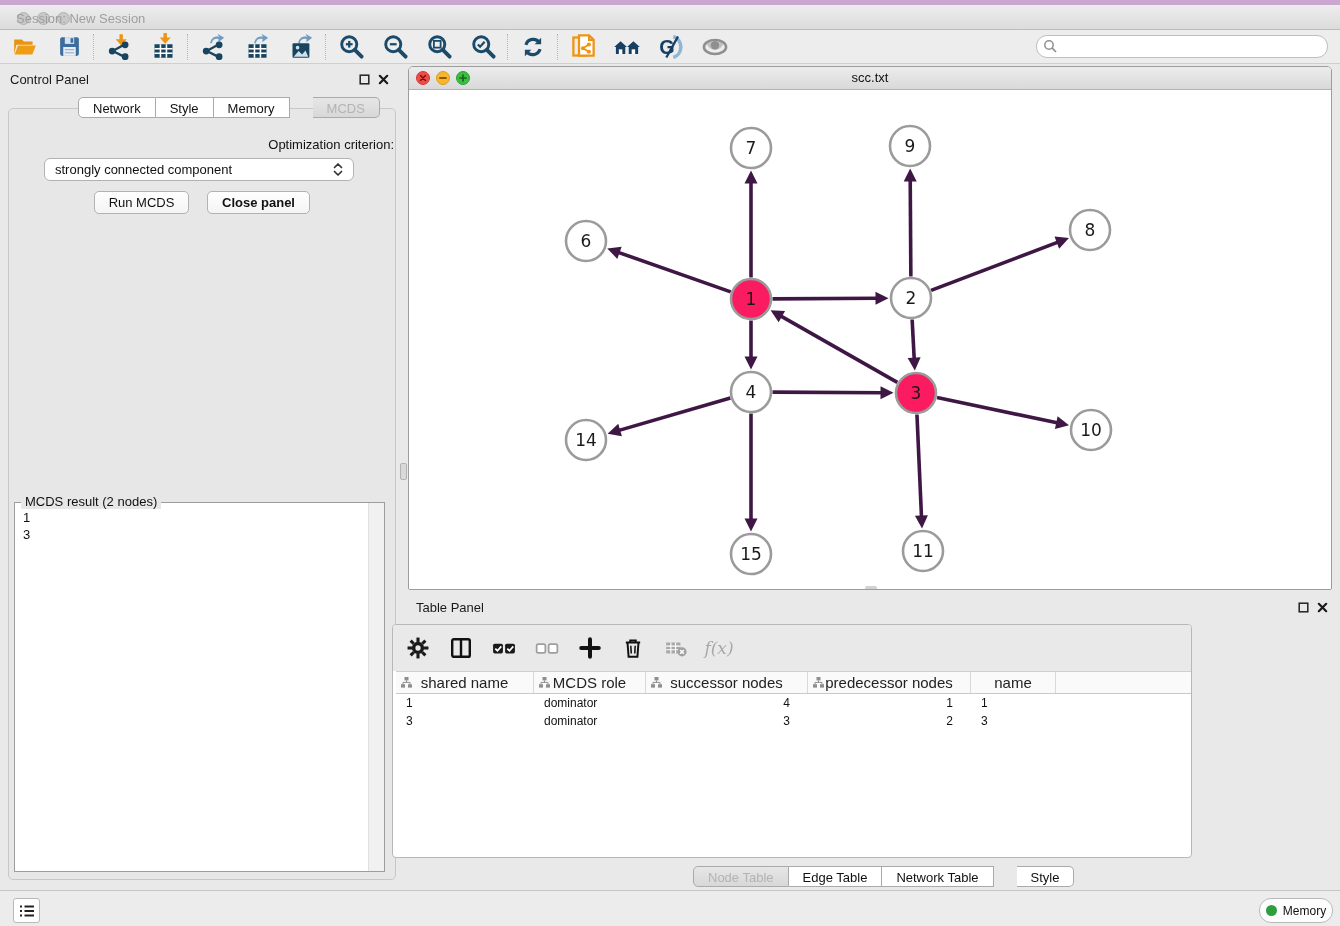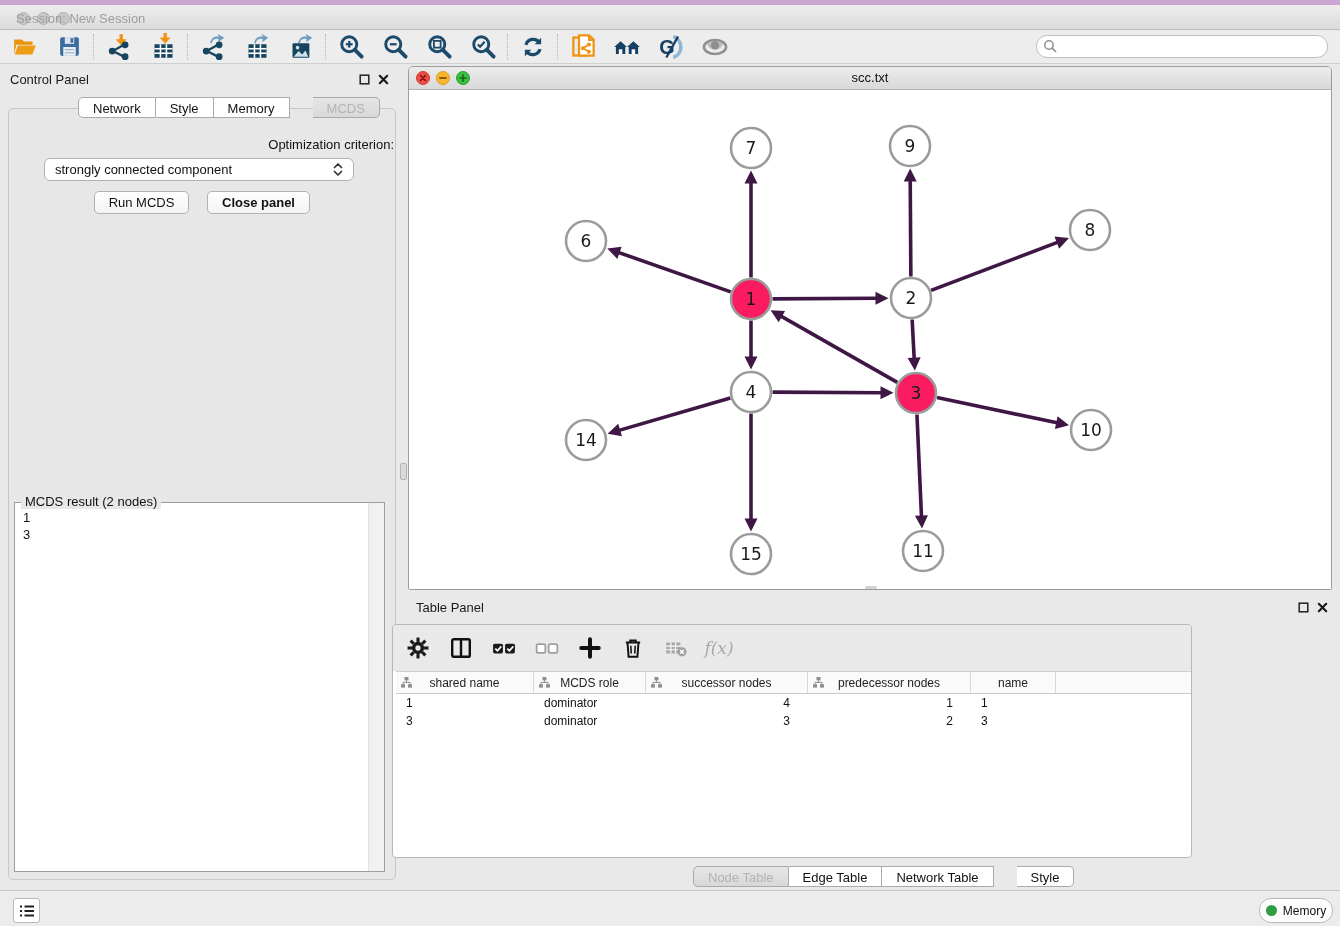--- a/index.html
+++ b/index.html
@@ -64,21 +64,21 @@
   
   .tp-title{position:absolute;left:416px;top:600px;font-size:13px;color:#1a1a1a;}
   .tp-float{position:absolute;left:1298px;top:602px;}
   .tp-close{position:absolute;left:1317px;top:602px;}
   .tp-box{position:absolute;left:392px;top:624px;width:800px;height:234px;background:#fff;
           border:1px solid #b7b7b7;border-radius:4px;box-sizing:border-box;overflow:hidden;}
   .tp-toolbar{height:46px;background:#e9e9e9;display:flex;align-items:center;padding:0 12px;gap:17px;}
   .tp-ico{width:26px;height:26px;display:flex;align-items:center;justify-content:center;flex:0 0 auto;}
   .fx-label{font-family:"DejaVu Serif","Liberation Serif",serif;font-style:italic;font-size:17px;color:#a8a8a8;}
   .tbl-header{display:flex;height:21px;border-top:1px solid #cfcfcf;border-bottom:1px solid #c9c9c9;background:#fafafa;margin-left:3px;}
-  .th{position:relative;box-sizing:border-box;border-right:1px solid #d9d9d9;font-size:12px;color:#222;
+  .th{position:relative;box-sizing:border-box;border-right:1px solid #d9d9d9;font-size:15px;color:#222;
       display:flex;align-items:center;justify-content:center;}
   .th .org{position:absolute;left:5px;top:5px;}
   .tbl-row{display:flex;height:16px;margin-left:3px;font-size:12px;color:#111;margin-top:2px;}
   .td{box-sizing:border-box;padding:0 10px;white-space:nowrap;overflow:hidden;}
   .td.r{text-align:right;padding-right:18px;}
   .tp-tabs{left:693px;top:866px;}
   
   .statusbar{position:absolute;left:0;top:890px;width:1340px;height:36px;background:#ececec;border-top:1px solid #c6c6c6;}
   .list-btn{position:absolute;left:13px;top:7px;width:27px;height:25px;background:#fff;border:1px solid #b9b9b9;
             border-radius:3px;box-sizing:border-box;display:flex;align-items:center;justify-content:center;}

